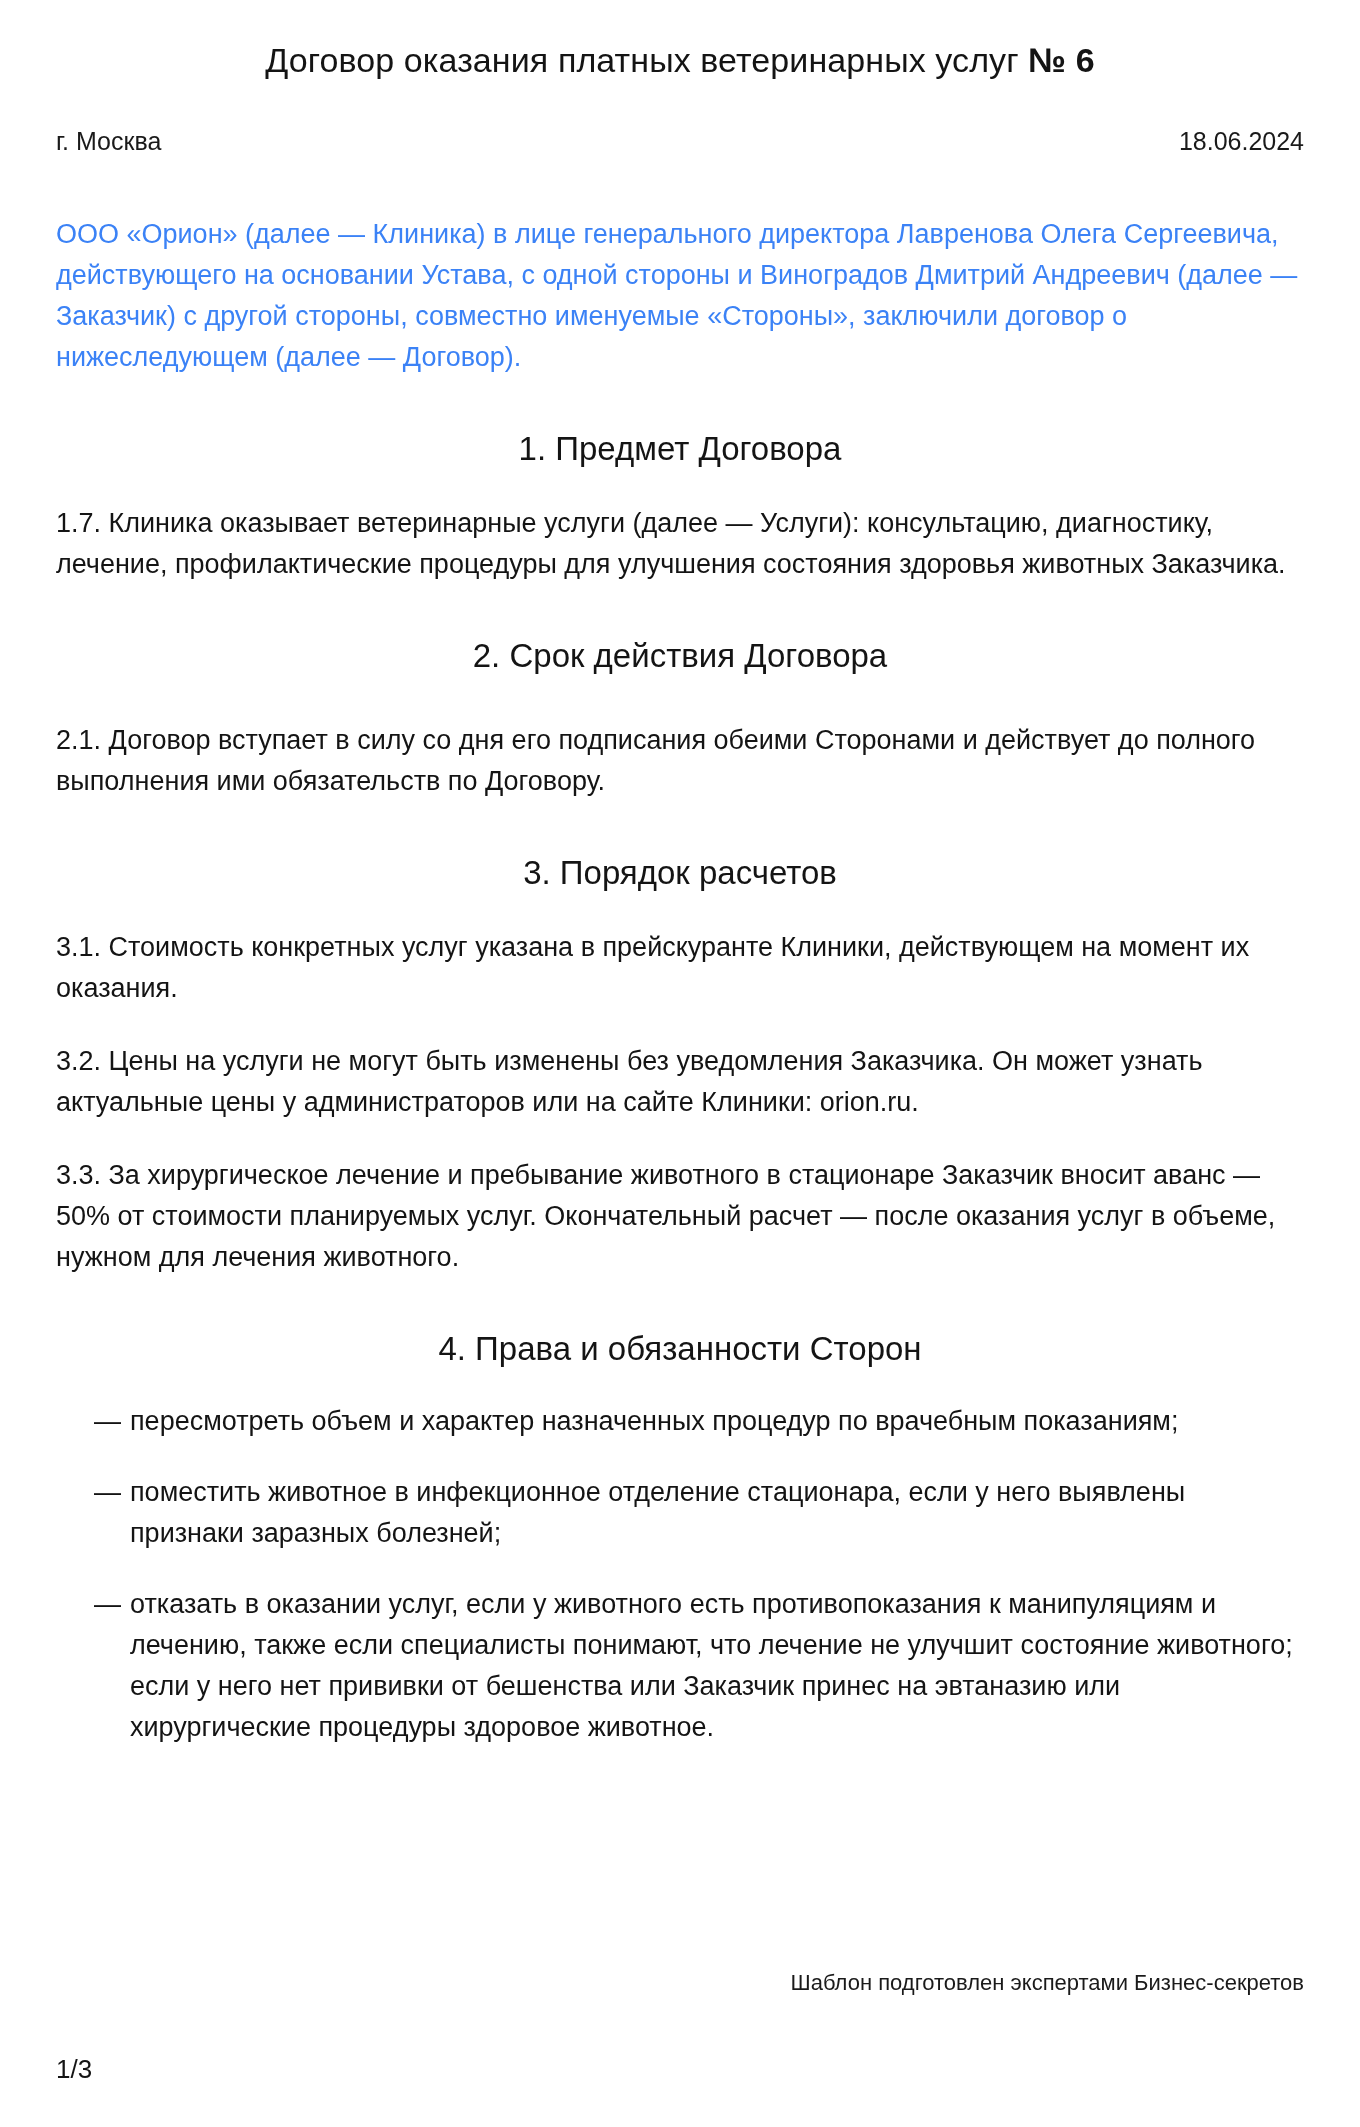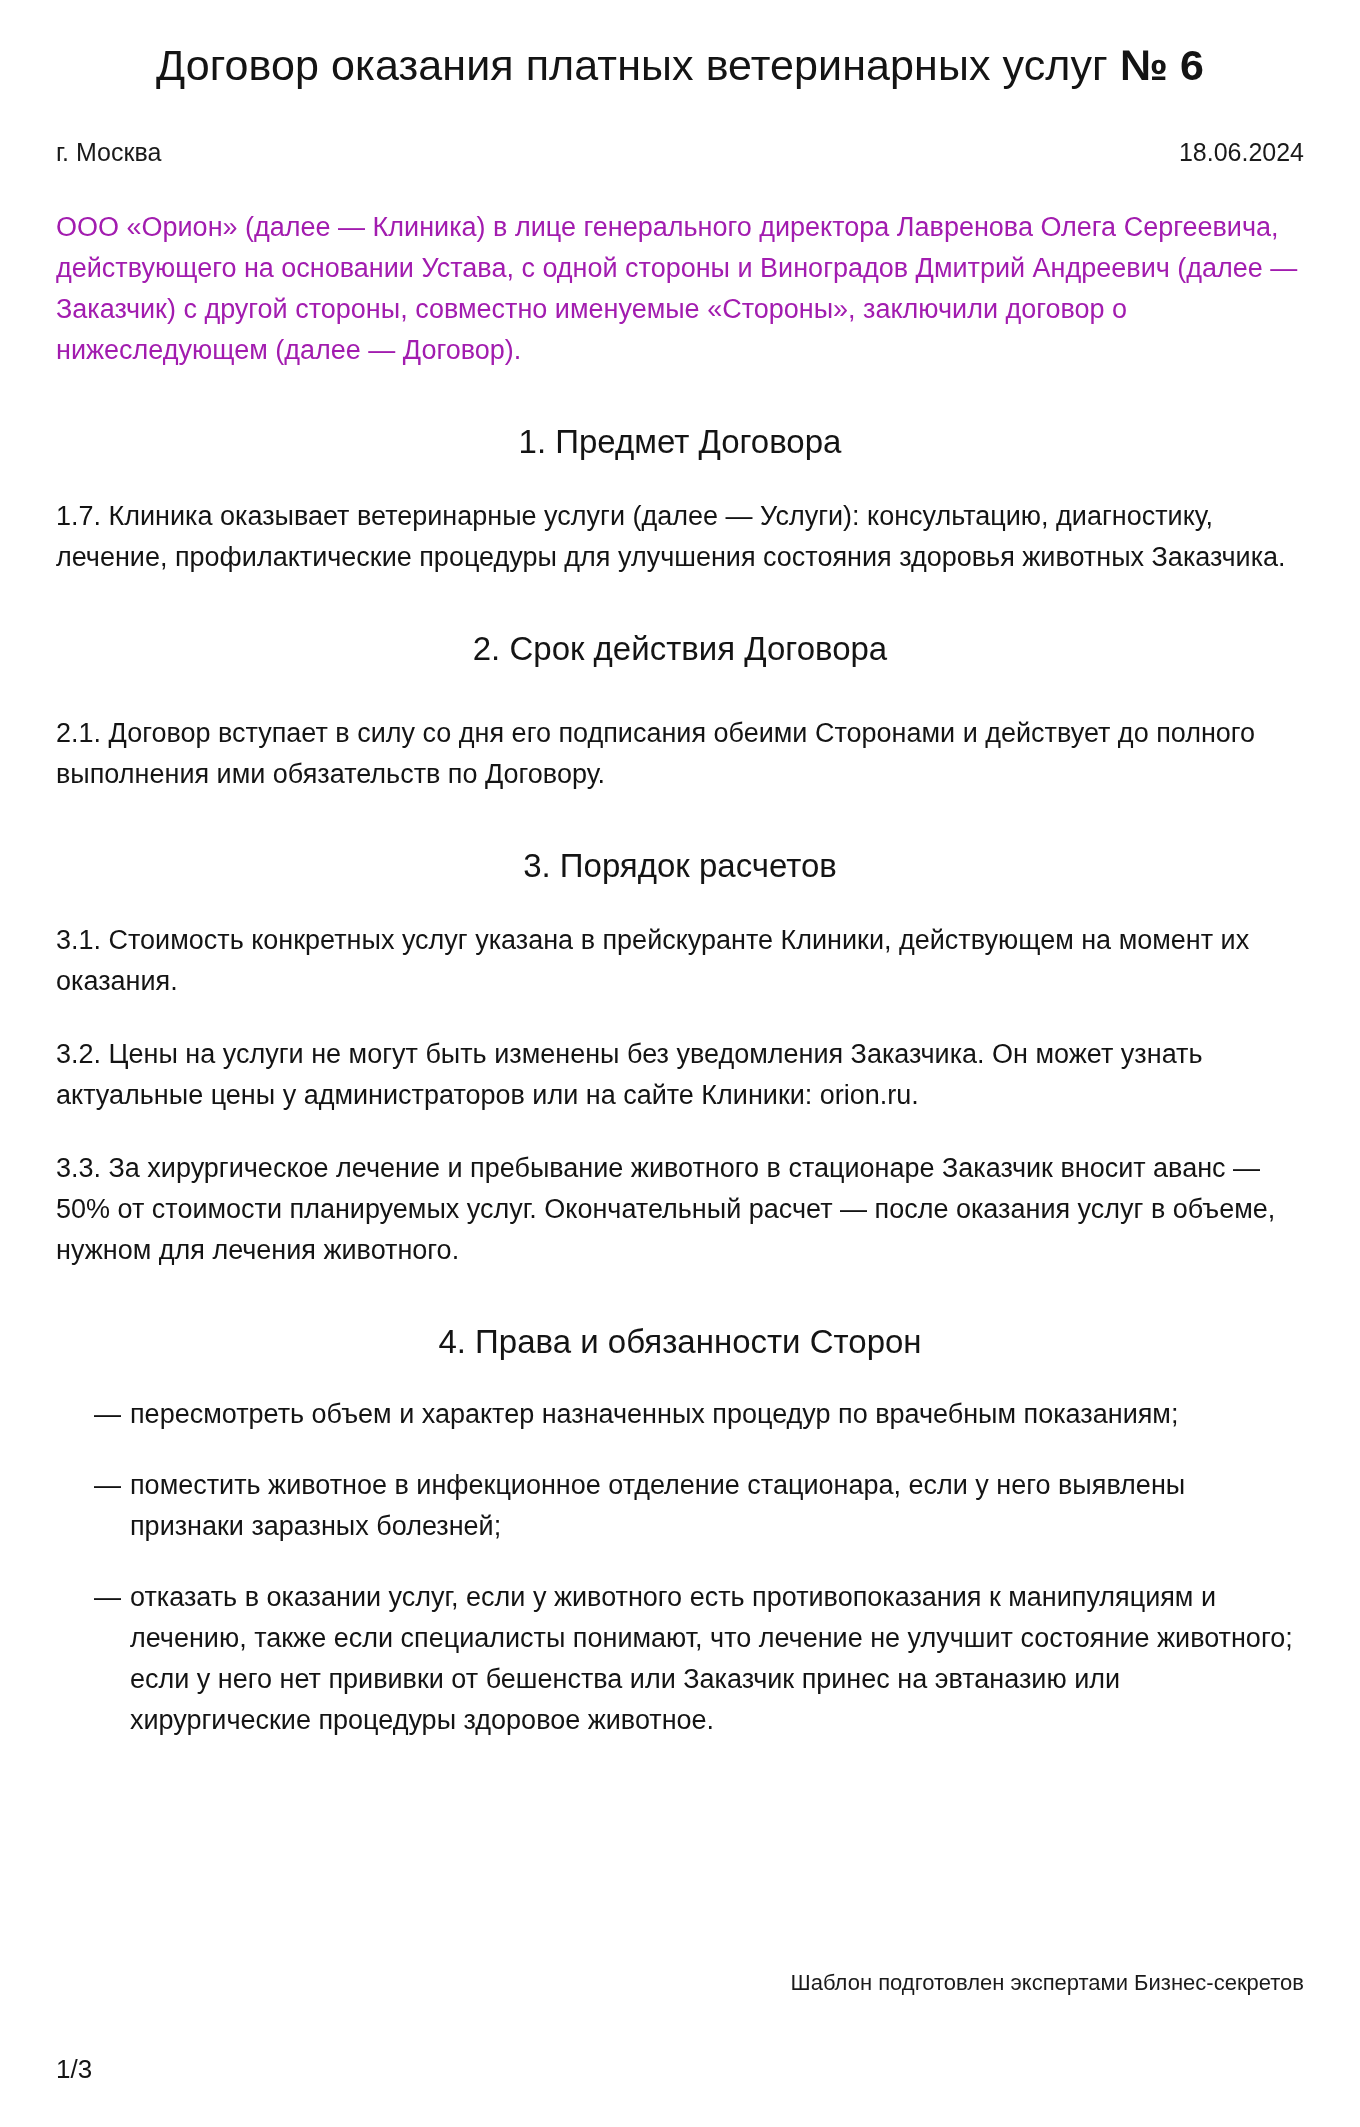--- a/index.html
+++ b/index.html
@@ -17,21 +17,21 @@
     overflow: hidden;
   }
   .page {
     box-sizing: border-box;
     width: 1360px;
     height: 2127px;
     padding: 34px 56px 0 56px;
     position: relative;
   }
   .doc-title {
-    font-size: 43px;
+    font-size: 34px;
     font-weight: 400;
     text-align: center;
     line-height: 1.18;
     margin: 6px 0 0 0;
     letter-spacing: 0.1px;
     color: #141414;
   }
   .doc-title .num {
     font-weight: 700;
   }
@@ -40,22 +40,22 @@
     justify-content: space-between;
     align-items: flex-end;
     font-size: 25px;
     margin-top: 47px;
     color: #1a1a1a;
     gap: 44px;
   }
   .intro {
     font-size: 27px;
     line-height: 1.52;
-    margin-top: 40px;
-    color: #a21caf;
+    margin-top: 58px;
+    color: #3b82f6;
   }
   h2.section-heading {
     font-size: 33px;
     font-weight: 400;
     text-align: center;
     margin: 50px 0 0 0;
     line-height: 1.3;
     color: #141414;
   }
   p.clause {

